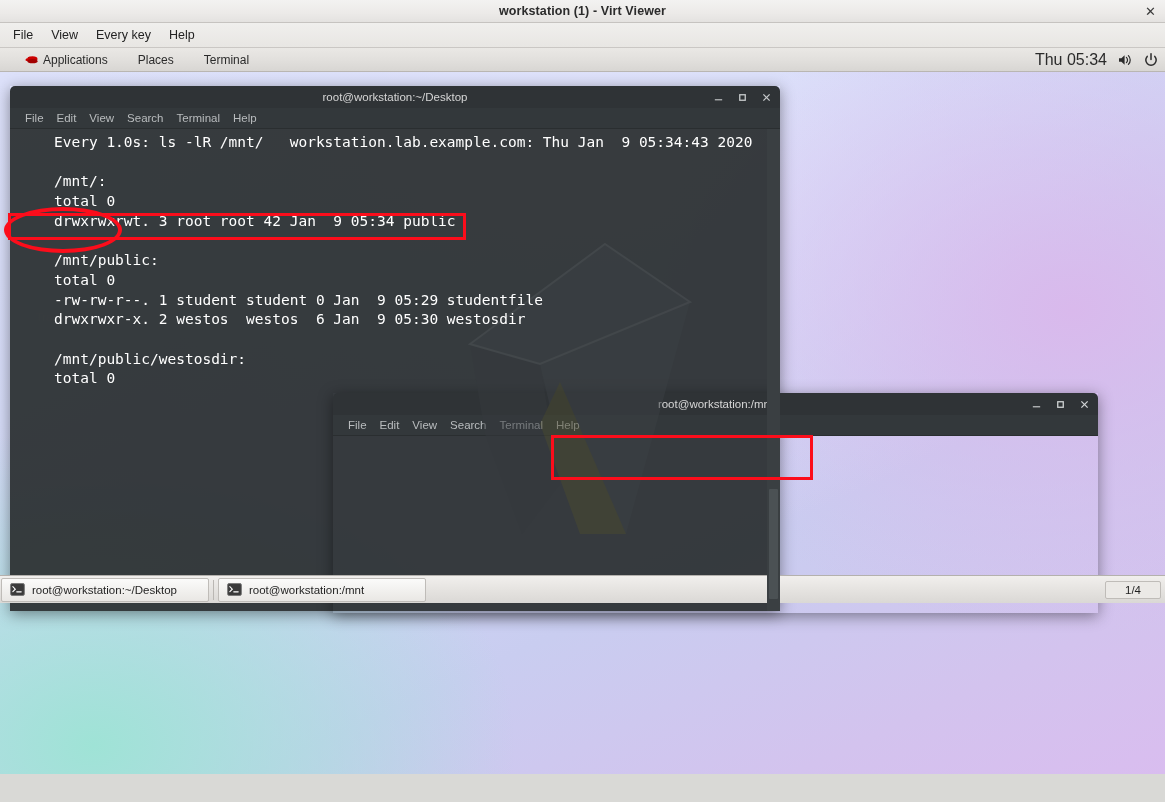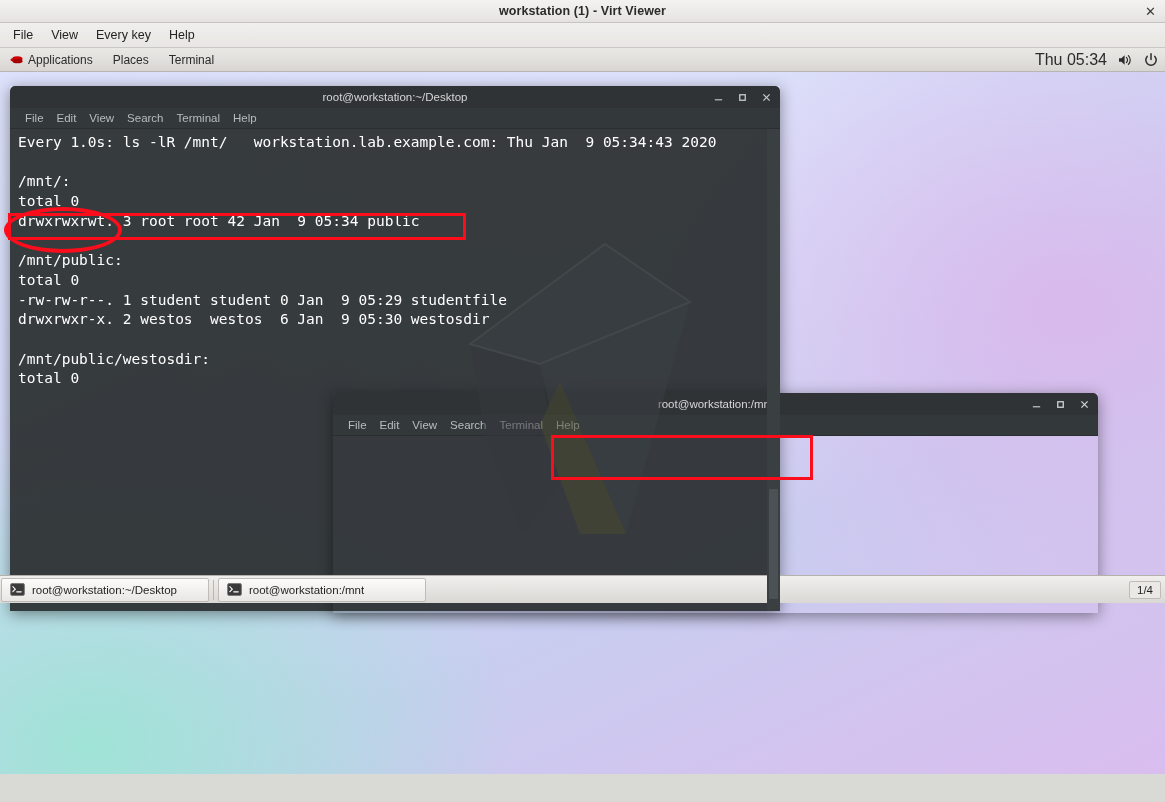--- a/index.html
+++ b/index.html
@@ -34,21 +34,21 @@
     font-size:12.5px; color:#232323; padding:3px 8px; cursor:pointer; border-radius:2px;
   }
 
   
   .gnome-panel {
     position:absolute; left:0; top:48px; width:1165px; height:24px;
     background:linear-gradient(to bottom,#eae8e5 0%,#e2e0dd 50%,#d8d6d3 100%);
     border-bottom:1px solid #b9b6b2;
     display:flex; align-items:center;
   }
-  .panel-left { display:flex; align-items:center; padding-left:1px; gap:4px; }
+  .panel-left { display:flex; align-items:center; padding-left:16px; gap:14px; }
   .panel-entry {
     font-size:12px; color:#2b2b2b; padding:3px 8px; cursor:pointer; border-radius:2px;
     display:flex; align-items:center; gap:5px;
   }
   .rh-logo { width:14px; height:11px; display:block; }
   .panel-right {
     margin-left:auto; display:flex; align-items:center; gap:10px; padding-right:6px;
   }
   .panel-clock { font-size:16px; color:#2b2b2b; cursor:pointer; }
   .panel-ico { width:16px; height:16px; cursor:pointer; display:block; }
@@ -127,21 +127,21 @@
     display:flex; align-items:center; gap:7px; height:24px;
     padding:0 8px; margin:0 1px; font-size:11.5px; color:#1f1f1f;
     background:linear-gradient(to bottom,#fbfbfa,#e9e7e4);
     border:1px solid #bfbcb8; border-radius:2px; cursor:pointer; min-width:208px;
   }
   .task-ico { width:15px; height:13px; display:block; flex:0 0 auto; }
   .task-sep { width:1px; height:20px; background:#bab7b3; margin:0 3px; }
   .ws-indicator {
     margin-left:auto; margin-right:4px; font-size:11.5px; color:#1f1f1f;
     border:1px solid #bfbcb8; background:#ebe9e6;
-    padding:2px 7px; border-radius:2px; cursor:pointer;
+    padding:2px 19px; border-radius:2px; cursor:pointer;
   }
 
   .watermark {
     position:absolute; right:72px; bottom:10px; z-index:60;
     font-size:17px; color:rgba(236,236,238,.62);
     font-family:"Liberation Sans", sans-serif; pointer-events:none; white-space:nowrap;
   }
 </style>
 </head>
 <body>
@@ -213,21 +213,21 @@
       </span>
     </div>
     <div class="term-menubar">
       <span class="tm-item">File</span>
       <span class="tm-item">Edit</span>
       <span class="tm-item">View</span>
       <span class="tm-item">Search</span>
       <span class="tm-item">Terminal</span>
       <span class="tm-item">Help</span>
     </div>
-    <div class="term-body" style="height:482px;">
+    <div class="term-body" style="height:482px;padding-left:36px;">
       <svg class="logo-bg" viewBox="0 0 300 300" width="300" height="300" style="left:420px; top:105px;">
         <polygon points="175,10 260,68 196,300 150,300 110,130 40,110" fill="#3b4044"></polygon>
         <polygon points="40,110 110,130 130,250 92,300 55,200" fill="#35393d"></polygon>
         <polygon points="130,148 196,300 150,300 110,190" fill="#4a4a30"></polygon>
         <polygon points="175,10 260,68 110,130 40,110" fill="none" stroke="#4e5357" stroke-width="2"></polygon>
       </svg>
       <pre>Every 1.0s: ls -lR /mnt/   workstation.lab.example.com: Thu Jan  9 05:34:43 2020
 
 /mnt/:
 total 0

